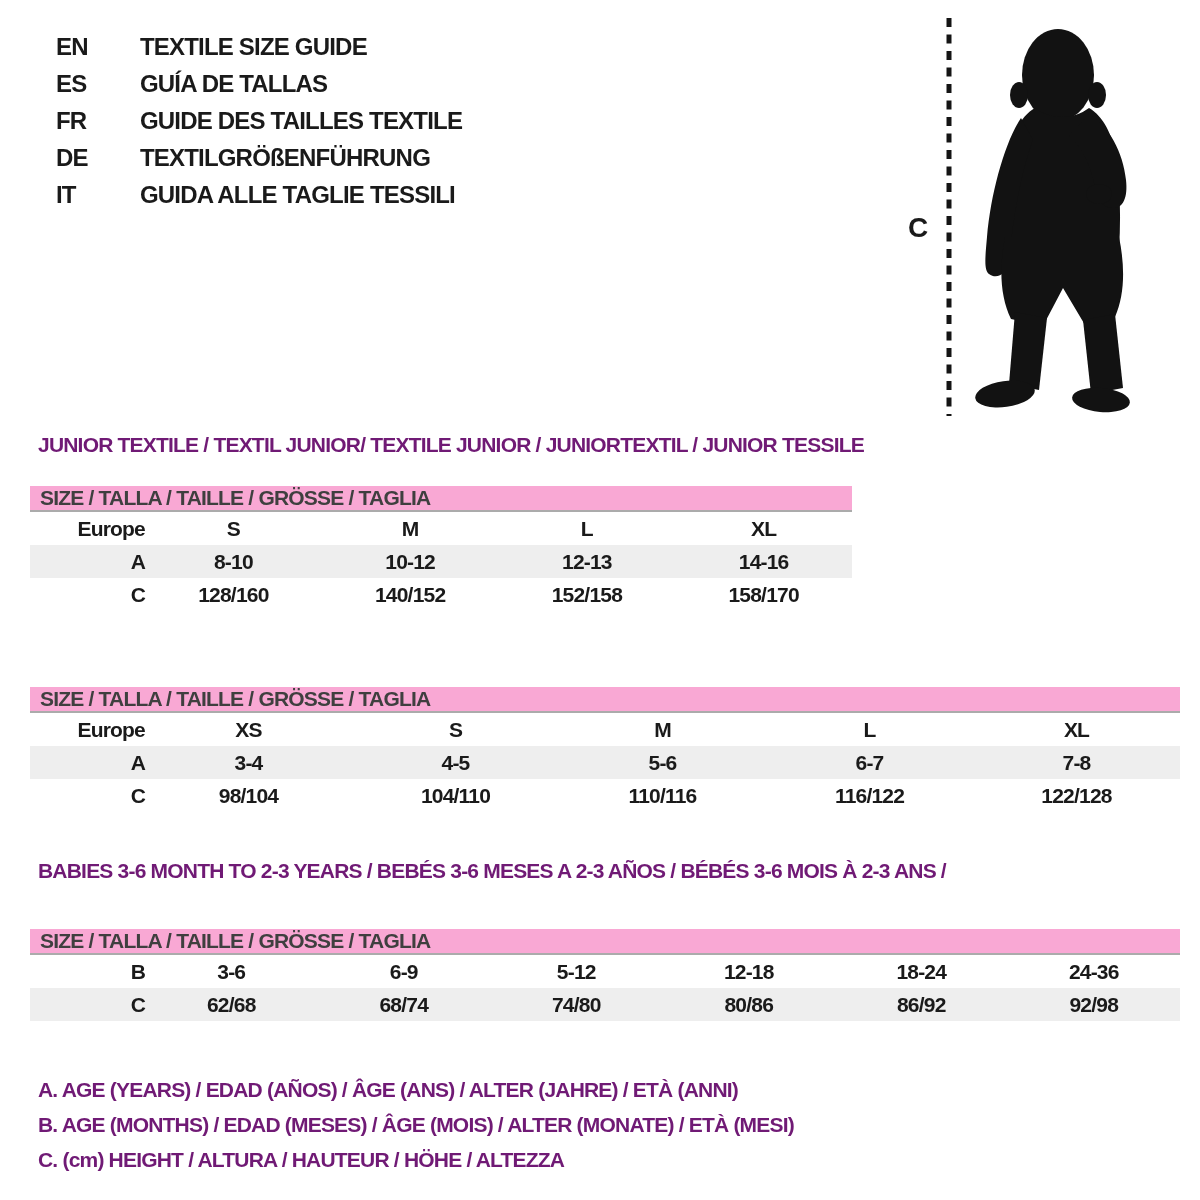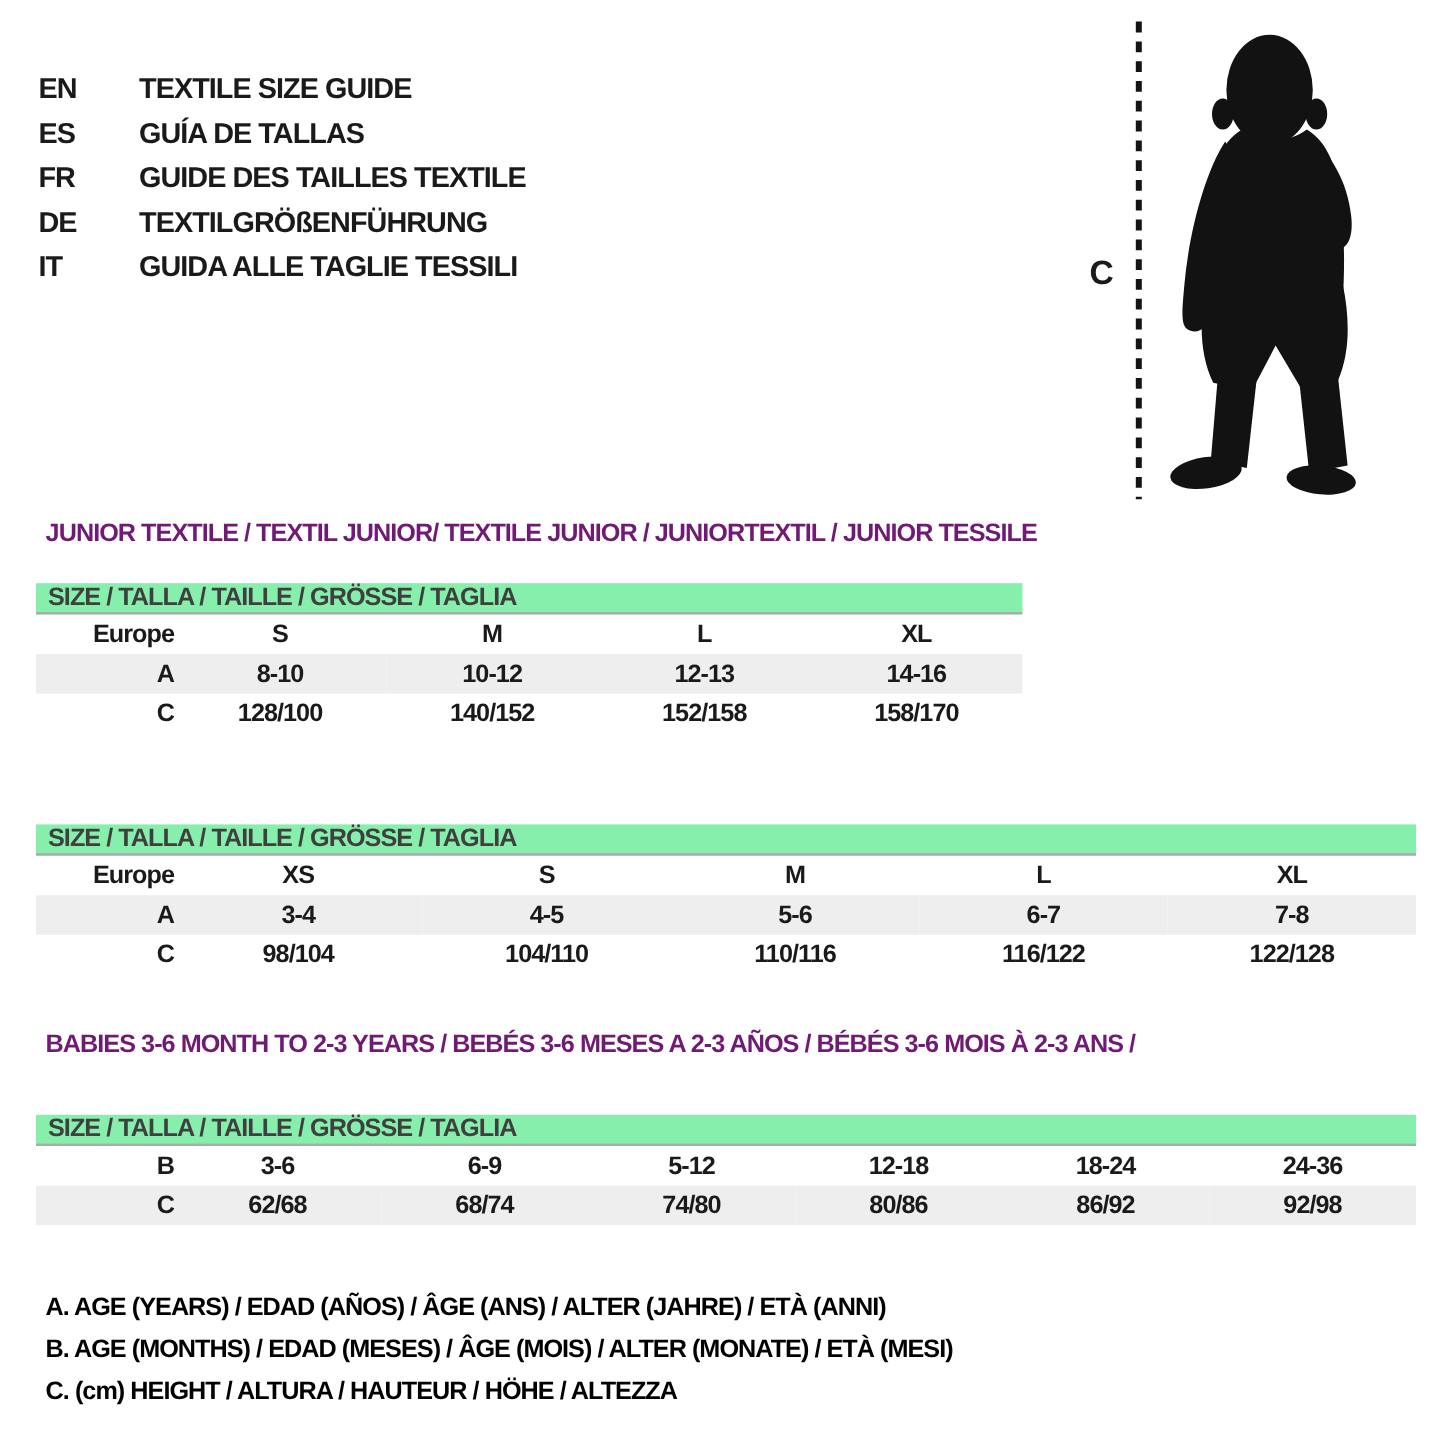--- a/index.html
+++ b/index.html
@@ -2,46 +2,46 @@
 <html><head>
 <meta charset="utf-8">
 <style>
   html,body{margin:0;padding:0;background:#fff;}
   .canvas{
     position:relative;width:1200px;height:1200px;background:#ffffff;overflow:hidden;
     font-family:"Liberation Sans",sans-serif;font-weight:bold;color:#1a1a1a;
     letter-spacing:-0.8px;
   }
   
-  .lang-block{position:absolute;left:32px;top:28px;font-size:24px;margin-top:28px;}
+  .lang-block{position:absolute;left:56px;top:28px;font-size:24px;}
   .lang-row{height:37px;line-height:37px;white-space:nowrap;}
   .lang-row .code{display:inline-block;width:78px;}
   
   .dashline{position:absolute;left:944px;top:16px;}
   .c-label{position:absolute;left:908px;top:212px;font-size:28px;}
   .toddler{position:absolute;left:963px;top:22px;}
   
   .sec-heading{position:absolute;font-size:21px;white-space:nowrap;color:#701a75;}
   .sec-heading .subsmall{font-size:14px;vertical-align:-5px;}
   .two-line{line-height:33px;}
   
   .size-table-wrap{position:absolute;}
   table.size-table{width:100%;border-collapse:separate;border-spacing:0;table-layout:fixed;}
   table.size-table td{
     font-size:21px;height:33px;padding:0;text-align:center;
     letter-spacing:-0.8px;color:#1a1a1a;
   }
   table.size-table tr.band td{
-    background:#86efac;color:#3f3f3f;text-align:left;padding-left:10px;
+    background:#f9a8d4;color:#3f3f3f;text-align:left;padding-left:10px;
     height:24px;border-bottom:2px solid #ababab;
   }
   table.size-table td.lbl{text-align:right;padding-left:10px;}
   table.size-table tr.shaded td{background:#eeeeee;}
   
-  .legend{position:absolute;left:38px;top:1072px;font-size:21px;line-height:35px;color:#000000;}
+  .legend{position:absolute;left:38px;top:1072px;font-size:21px;line-height:35px;color:#701a75;}
   .legend div{white-space:nowrap;}
 </style>
 </head>
 <body>
 
 <div class="canvas">
 
   <div class="lang-block">
     <div class="lang-row">
       <span class="code">EN</span>
@@ -116,21 +116,21 @@
           </tr>
           <tr class="shaded">
             <td class="lbl">A</td>
             <td>8-10</td>
             <td>10-12</td>
             <td>12-13</td>
             <td>14-16</td>
           </tr>
           <tr>
             <td class="lbl">C</td>
-            <td>128/100</td>
+            <td>128/160</td>
             <td>140/152</td>
             <td>152/158</td>
             <td>158/170</td>
           </tr>
         </tbody>
       </table>
   </div>
 
   <div class="size-table-wrap" style="left:30px;top:687px;width:1150px;">
     <table class="size-table">

